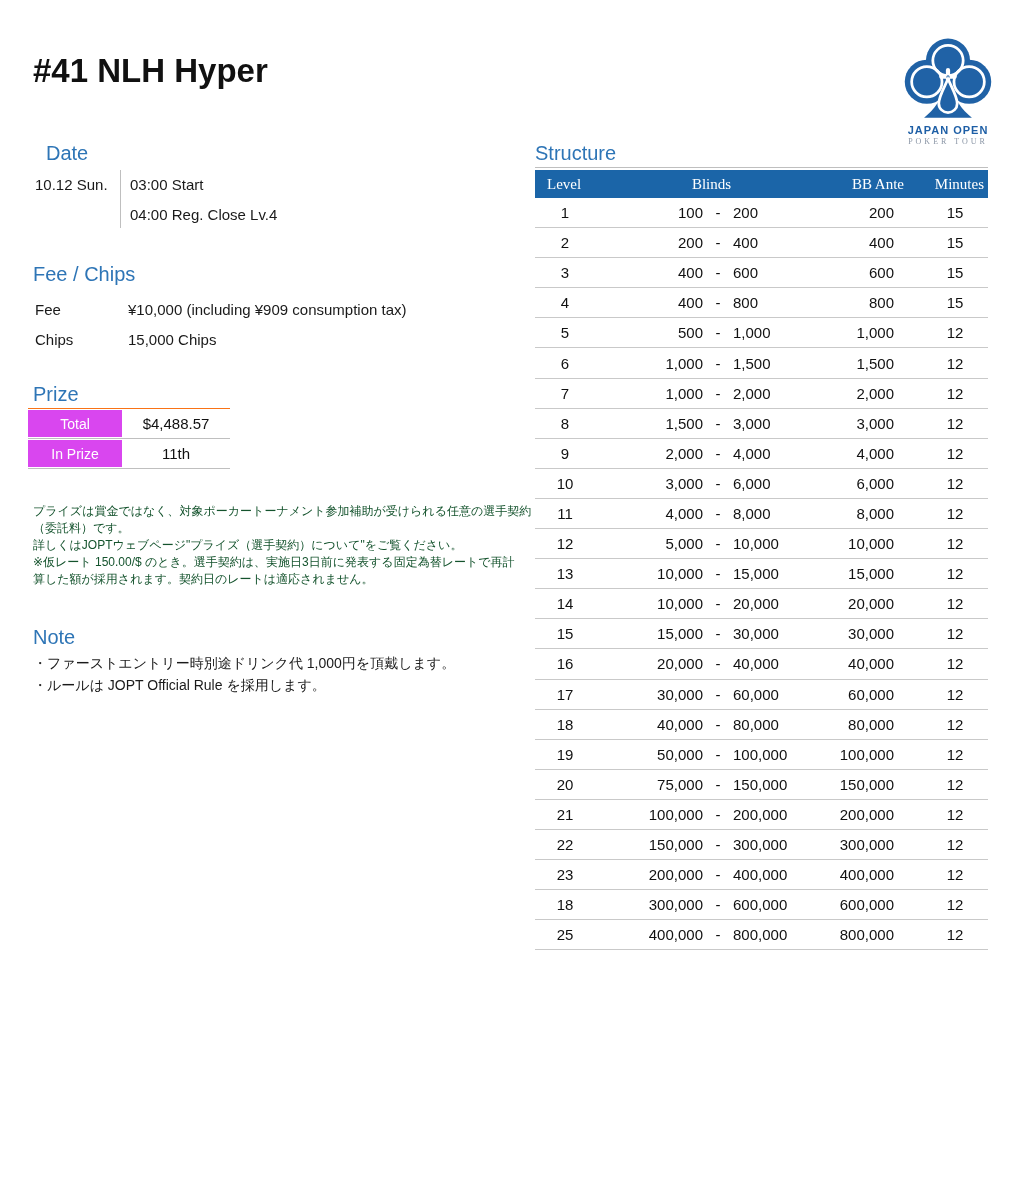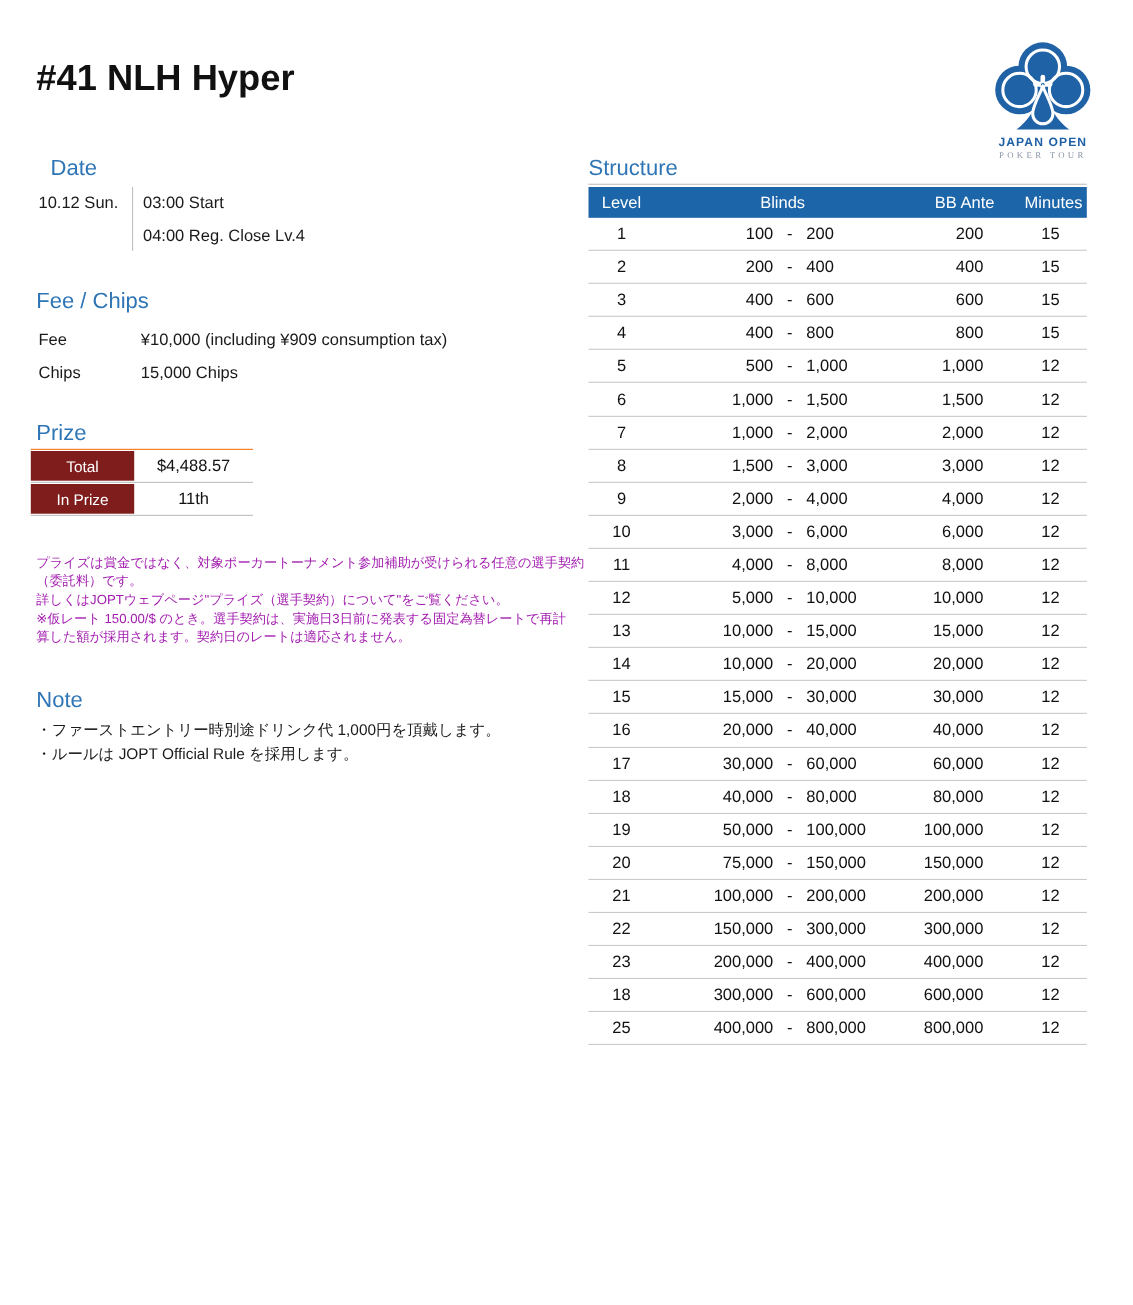--- a/index.html
+++ b/index.html
@@ -28,36 +28,36 @@
   
   .fee-heading { position:absolute; left:33px; top:263px; }
   .fee-rows { position:absolute; left:35px; top:294px; font-size:15px; }
   .fee-row { display:flex; height:30px; align-items:center; }
   .fee-label { width:93px; }
 
   
   .prize-heading { position:absolute; left:28px; top:383px; width:202px; border-bottom:1px solid #f97316; padding:0 0 2px 5px; }
   .prize-table { position:absolute; left:28px; top:409px; width:202px; }
   .prize-row { display:flex; height:30px; border-bottom:1px solid #bfbfbf; }
-  .prize-label { width:94px; background:#7f1d1d; color:#fff; font-size:14px; display:flex; align-items:center; justify-content:center; margin:1px 0; }
+  .prize-label { width:94px; background:#d946ef; color:#fff; font-size:14px; display:flex; align-items:center; justify-content:center; margin:1px 0; }
   .prize-value { flex:1; font-size:15px; display:flex; align-items:center; justify-content:center; color:#111; }
 
   
-  .jp-note { position:absolute; left:33px; top:503px; font-size:12px; line-height:17px; color:#a21caf; }
+  .jp-note { position:absolute; left:33px; top:503px; font-size:12px; line-height:17px; color:#14532d; }
   .jp-note div { white-space:nowrap; }
 
   
   .note-heading { position:absolute; left:33px; top:626px; }
   .note-lines { position:absolute; left:33px; top:652px; font-size:14px; line-height:22px; }
   .note-lines div { white-space:nowrap; }
 
   
   .structure-heading { position:absolute; left:535px; top:142px; width:453px; border-bottom:1px solid #bfbfbf; padding-bottom:2px; }
   .structure-table { position:absolute; left:535px; top:170px; width:453px; font-size:15px; }
-  .st-header { display:flex; height:28px; align-items:center; background:#1B65A8; color:#fff; }
+  .st-header { display:flex; height:28px; align-items:center; background:#1B65A8; color:#fff;font-family:Liberation Serif, serif; }
   .h-level { width:60px; text-align:left; padding-left:12px; }
   .h-blinds { width:233px; text-align:center; }
   .h-ante { width:82px; text-align:right; padding-right:6px; }
   .h-min { width:78px; text-align:right; padding-right:4px; }
   .st-row { display:flex; height:30.1px; align-items:center; border-bottom:1px solid #c9c9c9; color:#111; }
   .c-level { width:60px; text-align:center; }
   .c-sb { width:108px; text-align:right; }
   .c-dash { width:30px; text-align:center; }
   .c-bb { width:95px; text-align:left; }
   .c-ante { width:82px; text-align:right; padding-right:16px; }

